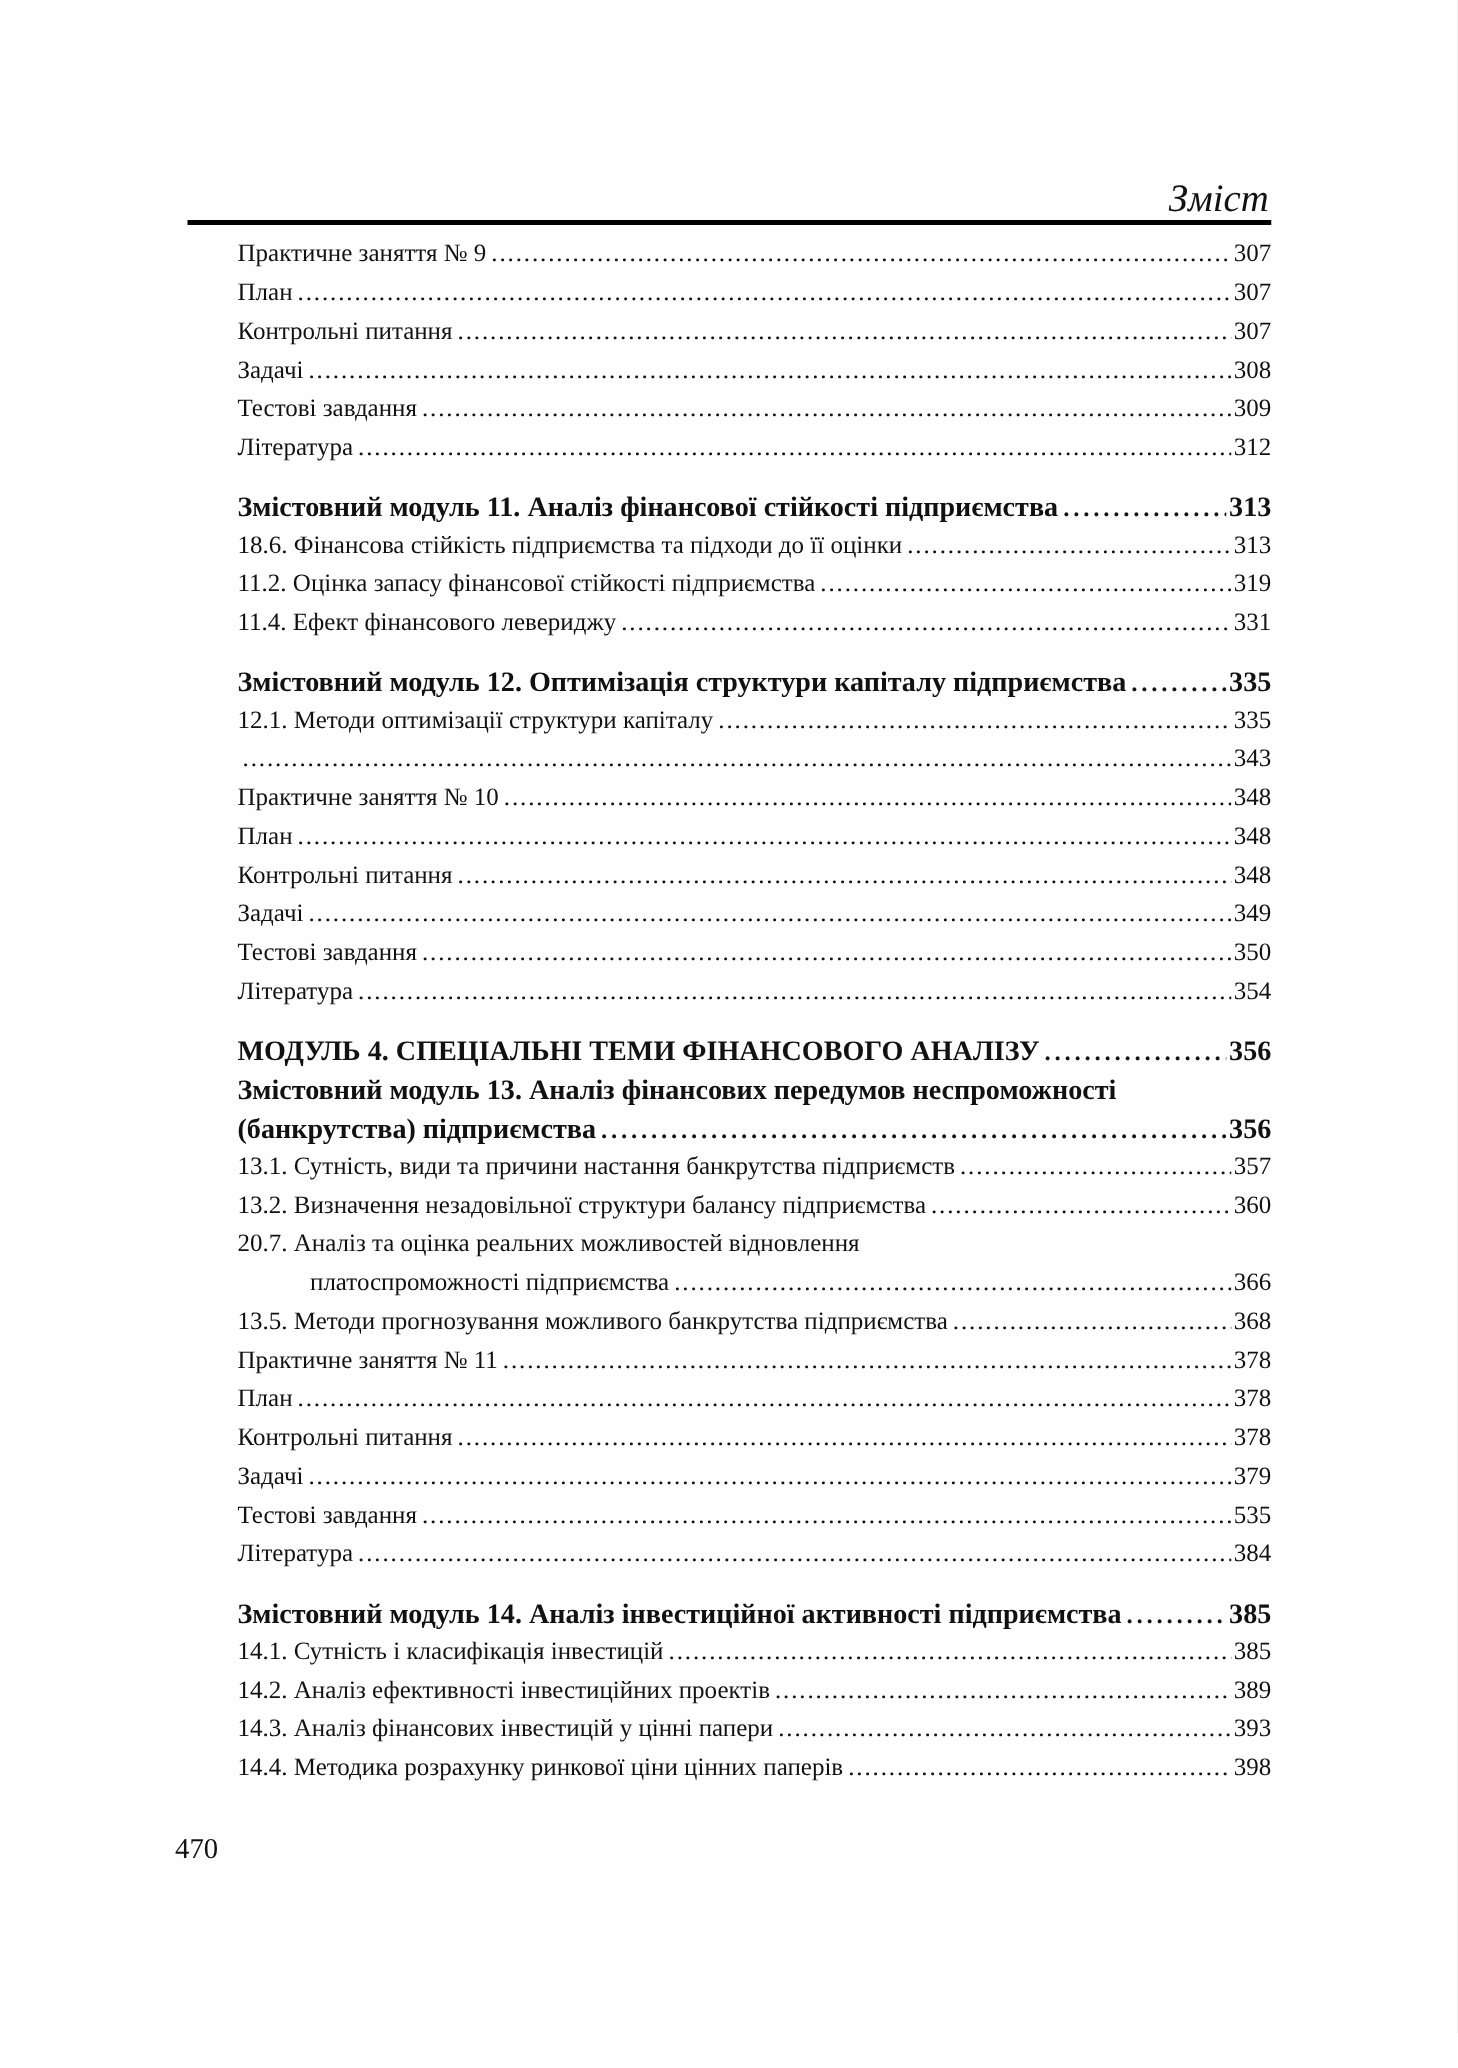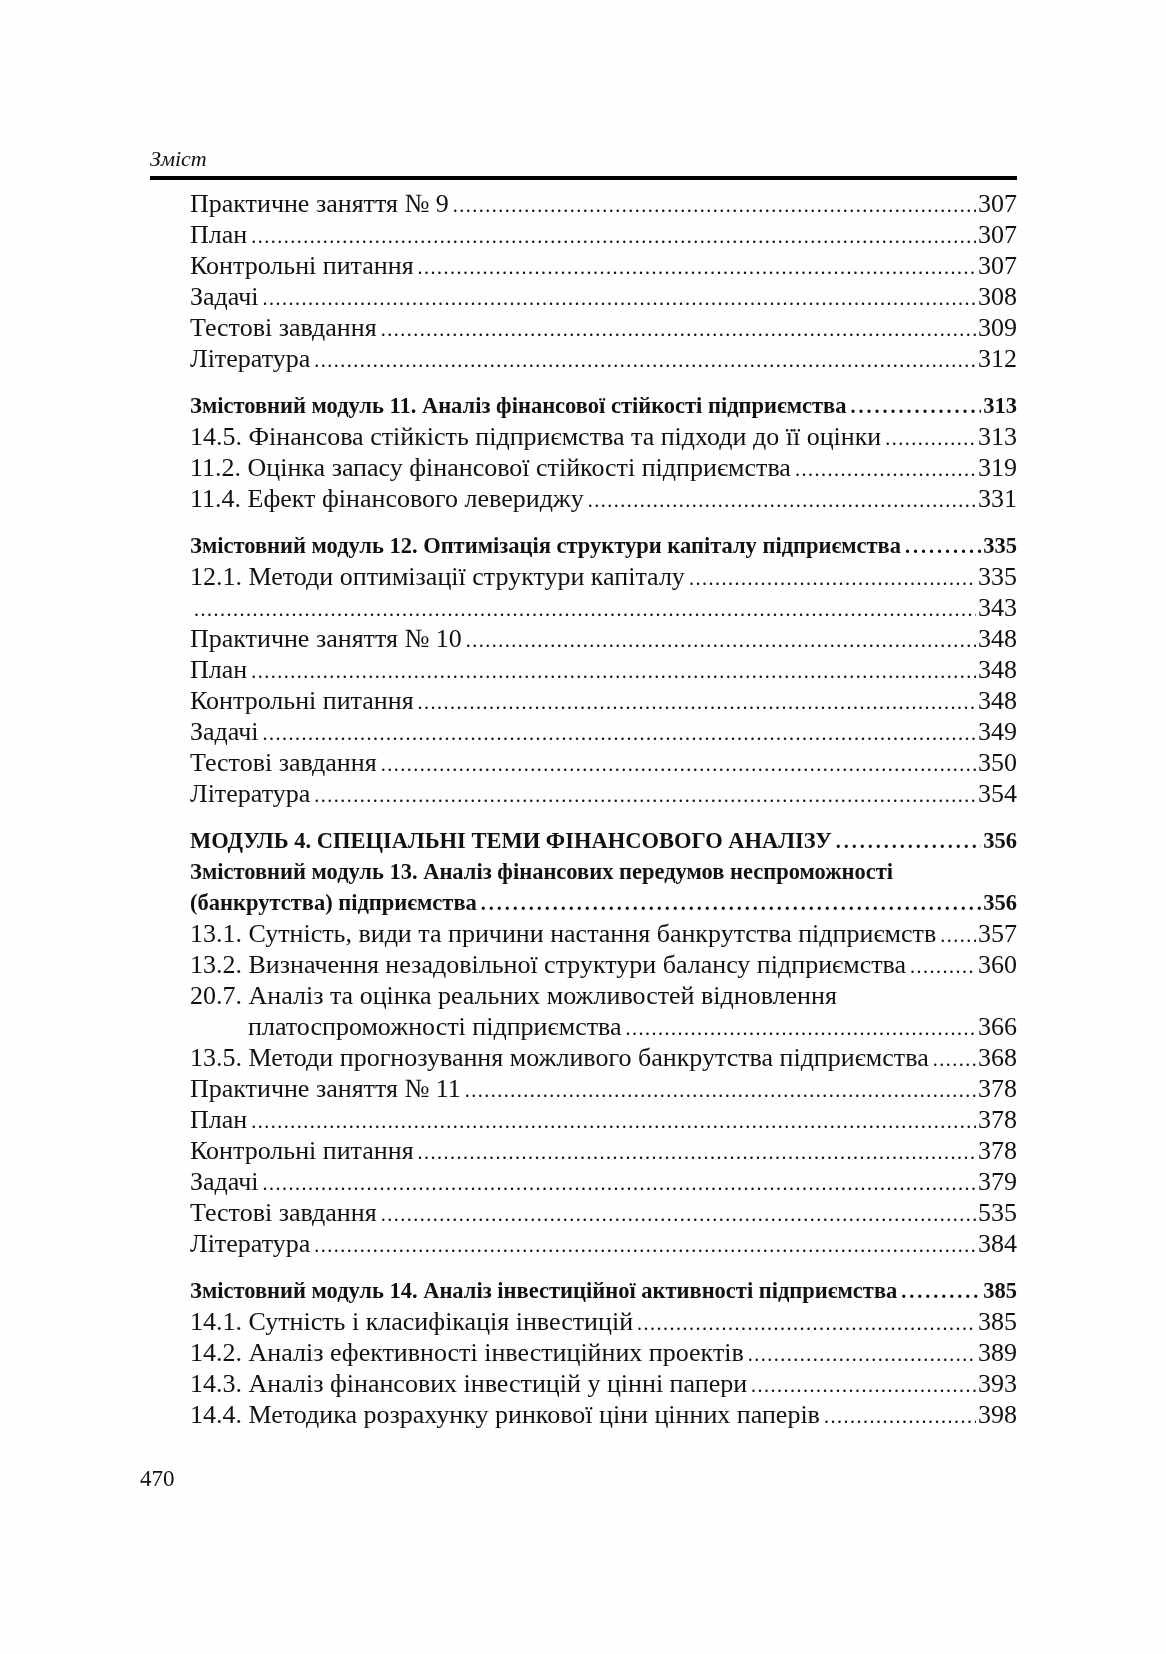--- a/index.html
+++ b/index.html
@@ -10,41 +10,41 @@
     color:#111;
     font-family:"Liberation Serif","DejaVu Serif",serif;
     overflow:hidden;
   }
   .content{
     position:absolute;
     left:150px;top:146px;
     width:867px;
   }
   .running-head{
-    text-align:left;
+    text-align:right;
     font-style:italic;
-    font-size:22px;
+    font-size:31px;
     line-height:26px;
     padding-right:2px;
   }
   .head-rule{
     height:4px;
     background:#000;
     margin-top:4px;
   }
   .toc{
     margin-top:8px;
     padding-left:40px;
   }
   .toc-section{margin-top:16px;}
   .toc-section:first-child{margin-top:0;}
   .toc-row{
     display:flex;
     align-items:baseline;
-    font-size:26px;
+    font-size:20px;
     line-height:31px;
     height:31px;
   }
   .toc-row.bold{font-weight:bold;font-size:22.5px;}
   .toc-row.indent2 .toc-label{padding-left:58px;}
   .toc-label{white-space:nowrap;}
   .leader{
     flex:1 1 auto;
     overflow:hidden;
     white-space:nowrap;
@@ -107,21 +107,21 @@
             <span class="pg">312</span>
           </div>
         </div>
         <div class="toc-section">
           <div class="toc-row bold">
             <span class="toc-label">Змістовний модуль 11. Аналіз фінансової стійкості підприємства</span>
             <span class="leader"></span>
             <span class="pg">313</span>
           </div>
           <div class="toc-row">
-            <span class="toc-label">14.5. Фінансова стійкість підприємства та підходи до її оцінки</span>
+            <span class="toc-label">18.6. Фінансова стійкість підприємства та підходи до її оцінки</span>
             <span class="leader"></span>
             <span class="pg">313</span>
           </div>
           <div class="toc-row">
             <span class="toc-label">11.2. Оцінка запасу фінансової стійкості підприємства</span>
             <span class="leader"></span>
             <span class="pg">319</span>
           </div>
           <div class="toc-row">
             <span class="toc-label">11.4. Ефект фінансового левериджу</span>

